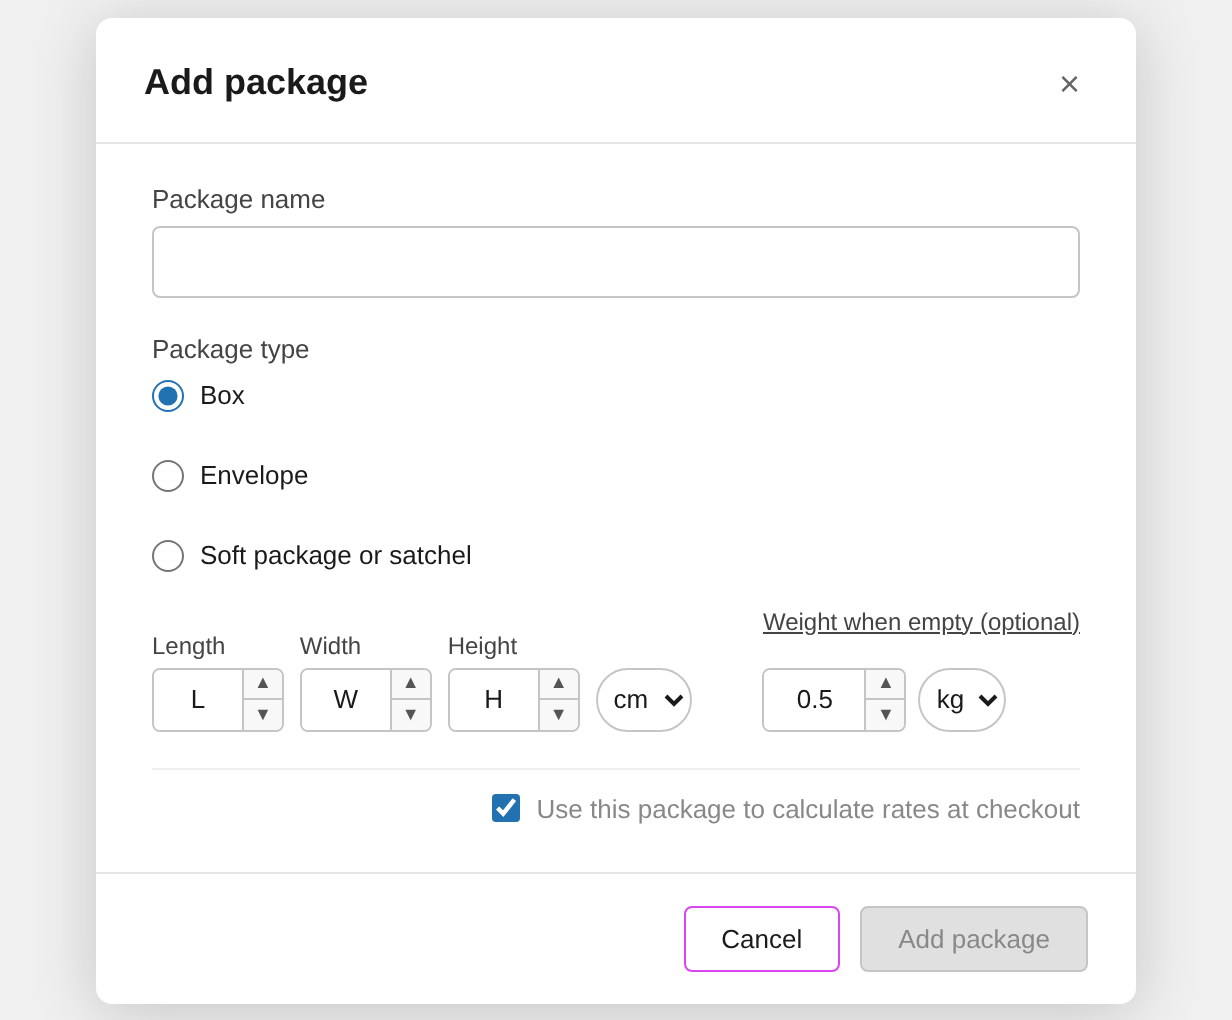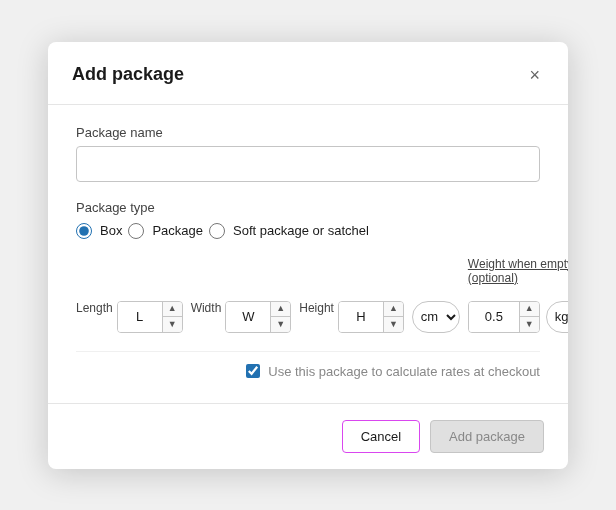--- a/index.html
+++ b/index.html
@@ -63,22 +63,22 @@
       border: 1px solid #c5c5c5;
       border-radius: 4px;
       padding: 8px 10px;
       font-size: 13px;
       outline: none;
       color: #1a1a1a;
       height: 36px;
     }
     .radio-group {
       display: flex;
-      flex-direction: row;
-      gap: 6px;
+      flex-direction: column;
+      gap: 24px;
     }
     .radio-label {
       display: flex;
       align-items: center;
       gap: 8px;
       cursor: pointer;
       font-size: 13px;
       color: #1a1a1a;
     }
     .radio-label input[type="radio"] {
@@ -88,21 +88,21 @@
       cursor: pointer;
     }
     .dimensions-row {
       display: flex;
       align-items: flex-end;
       gap: 8px;
       margin-bottom: 18px;
     }
     .dimension-group {
       display: flex;
-      flex-direction: row;
+      flex-direction: column;
       gap: 4px;
     }
     .dimension-label {
       font-size: 12px;
       color: #444;
     }
     .spinner-wrapper {
       display: flex;
       border: 1px solid #c5c5c5;
       border-radius: 4px;
@@ -249,21 +249,21 @@
 
     <div class="form-group">
       <div class="section-label">Package type</div>
       <div class="radio-group">
         <label class="radio-label">
           <input type="radio" name="package_type" value="box" checked="" style="">
           <span>Box</span>
         </label>
         <label class="radio-label">
           <input type="radio" name="package_type" value="envelope" style="">
-          <span>Package</span>
+          <span>Envelope</span>
         </label>
         <label class="radio-label">
           <input type="radio" name="package_type" value="satchel" style="">
           <span>Soft package or satchel</span>
         </label>
       </div>
     </div>
 
     <div class="dimensions-row">
 

